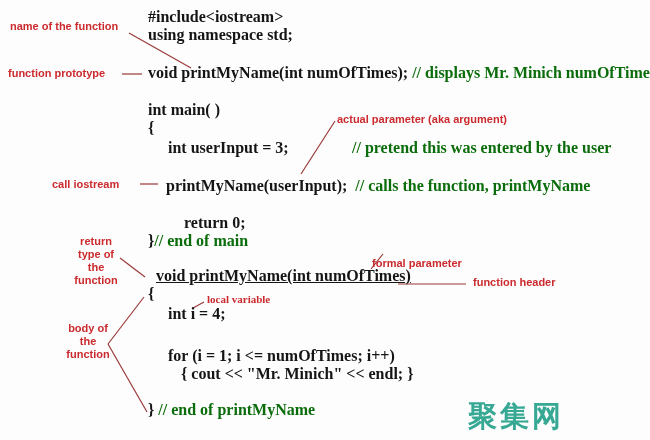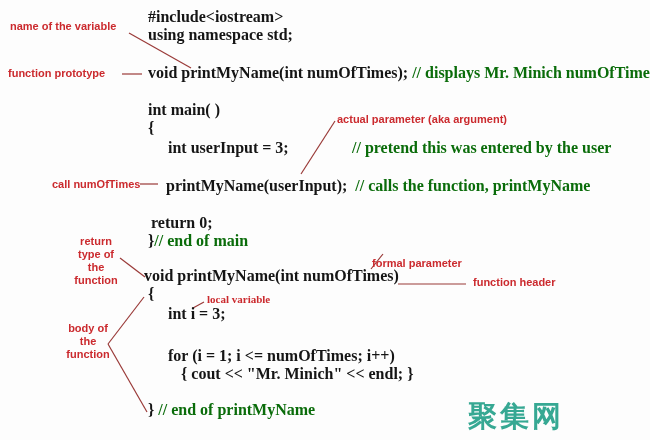--- a/index.html
+++ b/index.html
@@ -63,32 +63,32 @@
     </svg>
   <div id="watermark" style="left: 468px; top: 397px;">聚集网</div>
 <div class="code-line" style="left: 148px; top: 8px;"><span class="code">#include&lt;iostream&gt;</span></div>
     <div class="code-line" style="left: 148px; top: 26px;"><span class="code">using namespace std;</span></div>
     <div class="code-line" style="left: 148px; top: 64px;"><span class="code">void printMyName(int numOfTimes); </span><span class="comment">// displays Mr. Minich numOfTimes</span></div>
     <div class="code-line" style="left: 148px; top: 101px;"><span class="code">int main( )</span></div>
     <div class="code-line" style="left: 148px; top: 119px;"><span class="code">{</span></div>
     <div class="code-line" style="left: 168px; top: 139px;"><span class="code">int userInput = 3;</span></div>
     <div class="code-line" style="left: 352px; top: 139px;"><span class="comment">// pretend this was entered by the user</span></div>
     <div class="code-line" style="left: 166px; top: 177px;"><span class="code">printMyName(userInput); </span><span class="comment"> // calls the function, printMyName</span></div>
-    <div class="code-line" style="left: 151px; top: 214px;"><span class="code">return 0;</span></div>
+    <div class="code-line" style="left: 184px; top: 214px;"><span class="code">return 0;</span></div>
     <div class="code-line" style="left: 148px; top: 232px;"><span class="code">}</span><span class="comment">// end of main</span></div>
-    <div class="code-line" style="left: 144px; top: 267px;"><span class="code">void printMyName(int numOfTimes)</span></div>
+    <div class="code-line" style="left: 156px; top: 267px; text-decoration: underline;"><span class="code">void printMyName(int numOfTimes)</span></div>
     <div class="code-line" style="left: 148px; top: 285px;"><span class="code">{</span></div>
-    <div class="code-line" style="left: 168px; top: 305px;"><span class="code">int i = 3;</span></div>
+    <div class="code-line" style="left: 168px; top: 305px;"><span class="code">int i = 4;</span></div>
     <div class="code-line" style="left: 168px; top: 347px;"><span class="code">for (i = 1; i &lt;= numOfTimes; i++)</span></div>
     <div class="code-line" style="left: 181px; top: 365px;"><span class="code">{ cout &lt;&lt; "Mr. Minich" &lt;&lt; endl; }</span></div>
     <div class="code-line" style="left: 148px; top: 401px;"><span class="code">} </span><span class="comment">// end of printMyName</span></div>
-    <div class="anno-label" style="left: 10px; top: 20px;">name of the variable</div>
+    <div class="anno-label" style="left: 10px; top: 20px;">name of the function</div>
     <div class="anno-label" style="left: 8px; top: 67px;">function prototype</div>
     <div class="anno-label" style="left: 337px; top: 113px;">actual parameter (aka argument)</div>
-    <div class="anno-label" style="left: 52px; top: 178px;">call numOfTimes</div>
+    <div class="anno-label" style="left: 52px; top: 178px;">call iostream</div>
     <div class="anno-label center" style="left: 58px; top: 235px; width: 76px;">return
 type of
 the
 function</div>
     <div class="anno-label" style="left: 372px; top: 241px; margin-top: 16px;">formal parameter</div>
     <div class="anno-label" style="left: 473px; top: 276px;">function header</div>
     <div class="anno-label" style="left: 207px; top: 293px; font-family: Liberation Serif, serif;">local variable</div>
     <div class="anno-label center" style="left: 52px; top: 322px; width: 72px;">body of
 the
 function</div>

